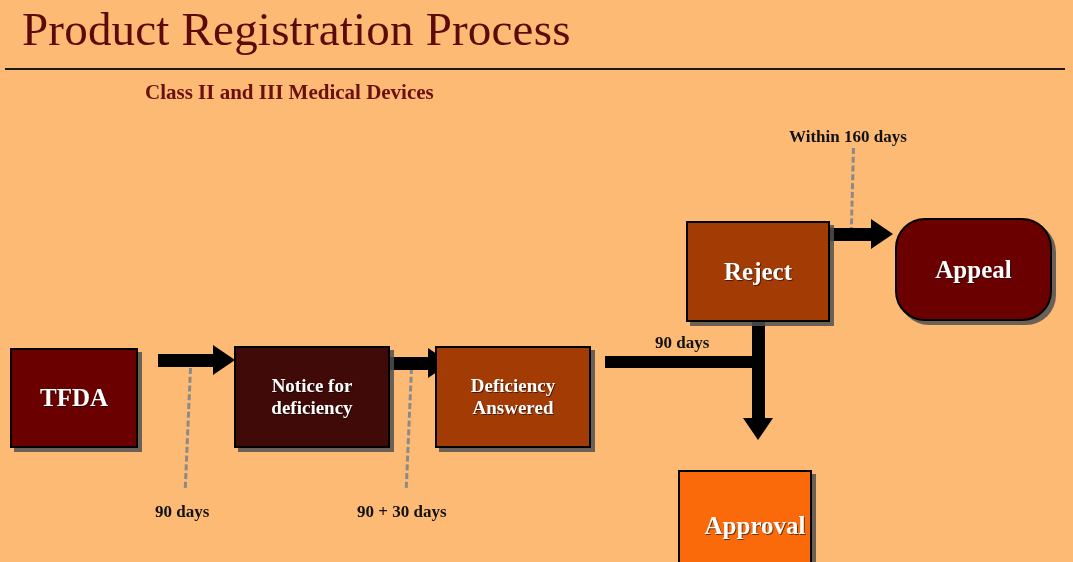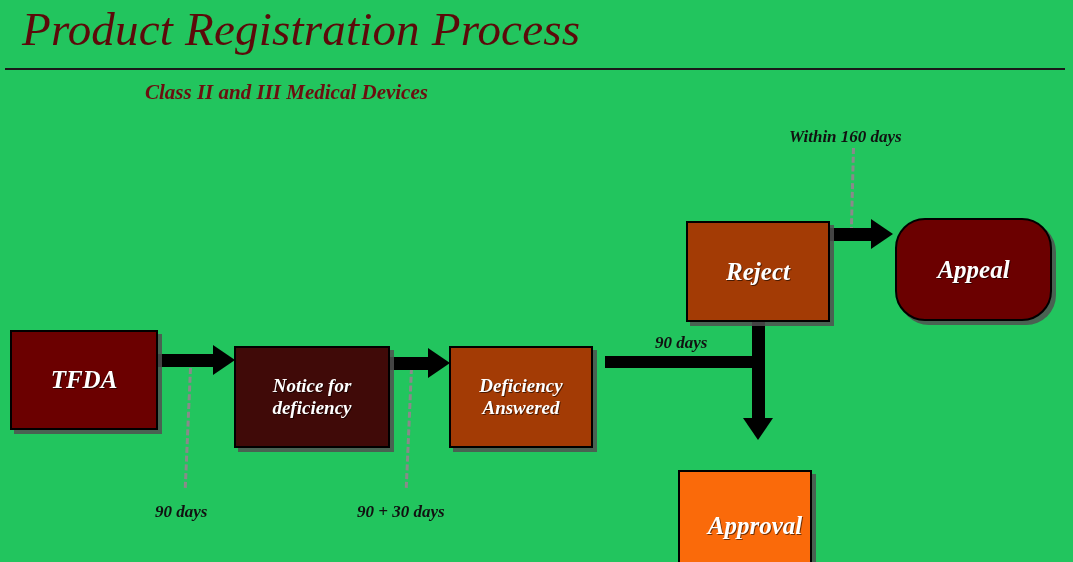--- a/index.html
+++ b/index.html
@@ -7,23 +7,22 @@
     padding: 0;
     background: #ffffff;
   }
   body {
     font-family: "Liberation Serif", "DejaVu Serif", serif;
   }
   #canvas {
     position: relative;
     width: 1073px;
     height: 562px;
-    background: #22c55e;
+    background: #fdba74;
     overflow: hidden;
-    font-style: italic;
   }
 
   
   .page-title {
     position: absolute;
     left: 22px;
     top: 2px;
     font-family: "Liberation Serif", "DejaVu Serif", serif;
     font-size: 47px;
     font-weight: 400;
@@ -63,23 +62,23 @@
     text-align: center;
     color: #ffffff;
     font-family: "Liberation Serif", "DejaVu Serif", serif;
     font-weight: bold;
     line-height: 1.18;
     text-shadow: 1px 1px 0 rgba(0,0,0,0.55);
     z-index: 4;
     margin-top: 36px;
   }
 
-  #node-tfda    { left: 10px;  top: 294px; width: 148px; height: 100px; font-size: 25px; background: #6b0000; }
+  #node-tfda    { left: 10px;  top: 312px; width: 128px; height: 100px; font-size: 25px; background: #6b0000; }
   #node-notice  { left: 234px; top: 310px; width: 156px; height: 102px; font-size: 19px; background: #400a08; }
-  #node-defans  { left: 449px; top: 310px; width: 144px; height: 102px; font-size: 19px; background: #a33b05; }
+  #node-defans  { left: 435px; top: 310px; width: 156px; height: 102px; font-size: 19px; background: #a33b05; }
   #node-reject  { left: 686px; top: 185px; width: 144px; height: 101px; font-size: 25px; background: #a33b05; }
   #node-appeal  { left: 895px; top: 182px; width: 157px; height: 103px; font-size: 25px; background: #6b0000; }
   #node-approval{ left: 678px; top: 434px; width: 134px; height: 111px; font-size: 25px; background: #fa6a0a; padding-left: 20px; }
 
   
   .bar {
     position: absolute;
     background: #000000;
     z-index: 3;
   }

